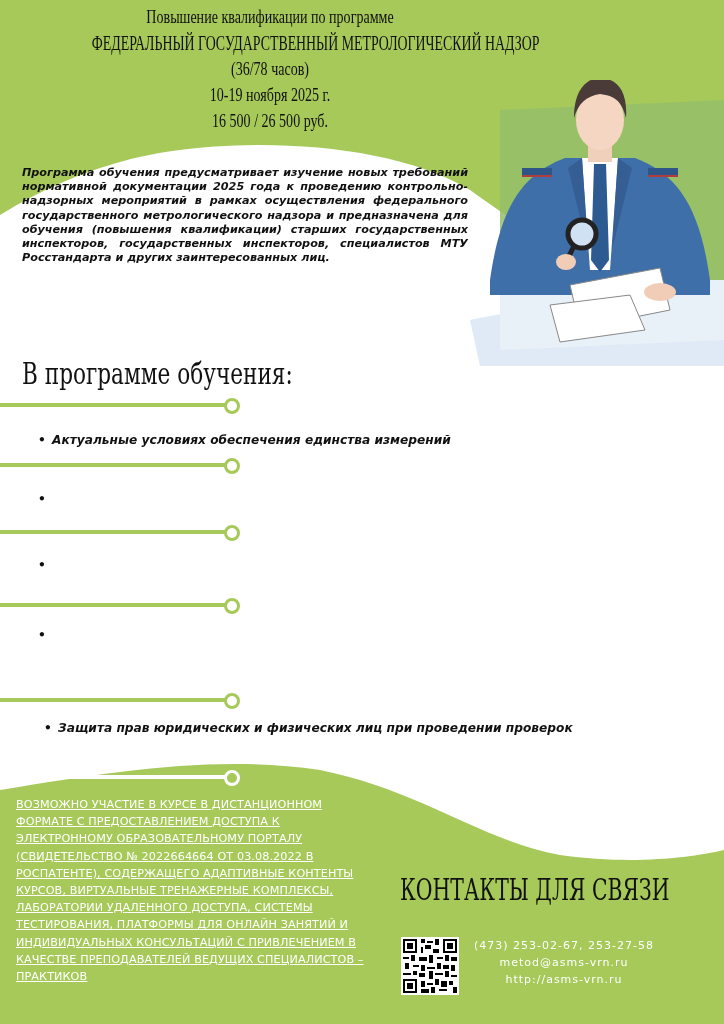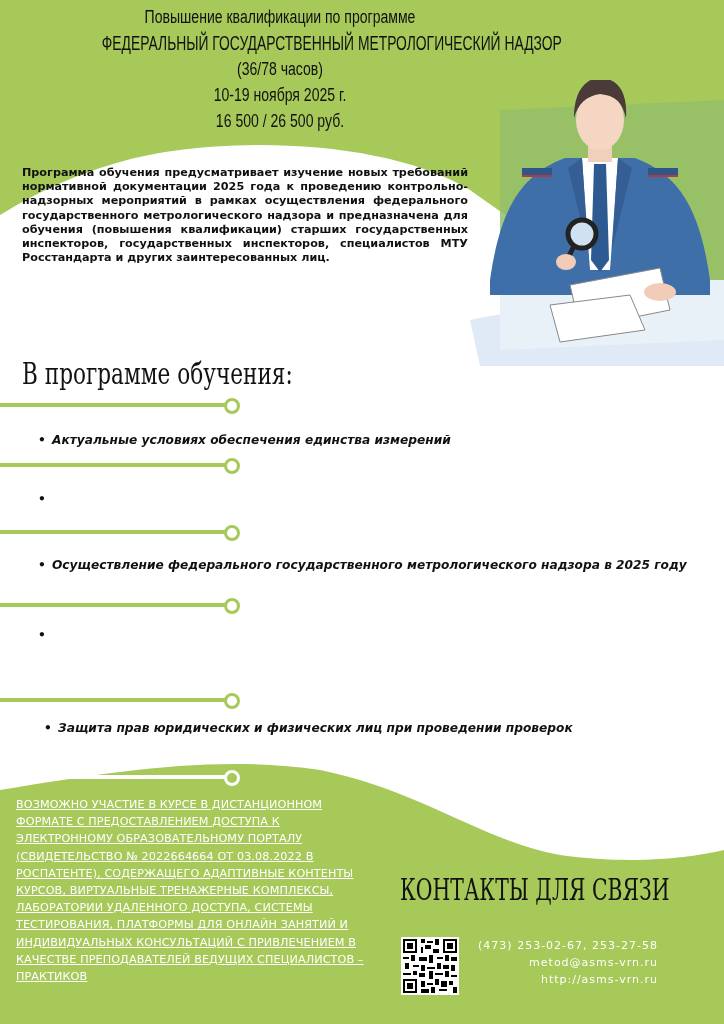--- a/index.html
+++ b/index.html
@@ -1,26 +1,26 @@
 <!DOCTYPE html>
 <html><head>
 <meta charset="utf-8">
 <style>
   html, body { margin: 0; padding: 0; }
   body { width: 724px; height: 1024px; position: relative; overflow: hidden; background: #ffffff; font-family: "DejaVu Sans", sans-serif; }
   .bg { position: absolute; left: 0; top: 0; width: 724px; height: 1024px; z-index: 0; }
   .layer { position: absolute; z-index: 2; }
 
   
-  .header { left: 0; top: 4px; width: 540px; text-align: center; font-family: Liberation Sans, sans-serif; color: #111; margin-left: 10px; }
+  .header { left: 0; top: 4px; width: 540px; text-align: center; font-family: Liberation Serif, serif; color: #111; }
   .header .line { display: block; font-size: 18px; line-height: 26px; transform: scaleX(0.78); transform-origin: center; white-space: nowrap; }
   .header .line.title { font-size: 21px; transform: scaleX(0.66); }
 
   
-  .desc { left: 22px; top: 166px; width: 446px; font-size: 11.2px; line-height: 14.2px; font-weight: bold; color: #111; text-align: justify; text-align-last: left; }
+  .desc { left: 22px; top: 166px; width: 446px; font-size: 11.2px; line-height: 14.2px; font-weight: bold; font-style: italic; color: #111; text-align: justify; text-align-last: left; }
 
   
   .illus { left: 470px; top: 80px; width: 254px; height: 286px; }
 
   
   .prog-title { left: 22px; top: 356px; font-family: "DejaVu Serif", serif; font-size: 30px; color: #111; transform: scaleX(0.72); transform-origin: left center; white-space: nowrap; }
 
   
   .connector { position: absolute; left: 0; height: 14px; width: 242px; z-index: 2; }
   .connector .bar { position: absolute; left: 0; top: 5px; width: 226px; height: 4px; background: #a6c95a; }
@@ -29,21 +29,21 @@
   .connector.white .knob { border-color: #ffffff; background: #a6c95a; }
 
   
   .item { left: 38px; width: 646px; font-size: 12.2px; line-height: 17px; font-weight: bold; font-style: italic; color: #111; text-align: justify; text-align-last: left; padding-left: 14px; }
   .item .bullet { position: absolute; left: 0; top: 0; font-style: normal; }
 
   
   .remote { left: 16px; top: 796px; width: 350px; font-size: 11.2px; line-height: 17.2px; color: #ffffff; text-transform: uppercase; letter-spacing: 0.1px; text-decoration: underline; }
   .contacts-title { left: 400px; top: 872px; font-family: "DejaVu Serif", serif; font-size: 30px; color: #111; transform: scaleX(0.68); transform-origin: left center; white-space: nowrap; }
   .qr { left: 401px; top: 937px; width: 58px; height: 58px; background: #fff; }
-  .contact-lines { left: 470px; top: 937px; width: 188px; text-align: right; color: #fff; font-size: 11px; line-height: 17px; letter-spacing: 1px; }
+  .contact-lines { left: 470px; top: 937px; width: 188px; text-align: center; color: #fff; font-size: 11px; line-height: 17px; letter-spacing: 1px; }
   .contact-lines div { white-space: nowrap; }
 </style>
 </head>
 <body>
 
 <svg class="bg" viewBox="0 0 724 1024" xmlns="http://www.w3.org/2000/svg">
 
   <path d="M0,0 H724 V320 C640,300 560,255 470,190 C380,135 200,135 110,165 C60,180 25,200 0,215 Z" fill="#a6c95a"></path>
 
   <path d="M0,790 C120,770 220,755 320,770 C420,790 480,840 560,855 C630,865 690,858 724,850 V1024 H0 Z" fill="#a6c95a"></path>
@@ -123,21 +123,20 @@
 
 <div class="layer item" style="top:432px">
   <span class="bullet">•</span>
   <span>Актуальные условиях обеспечения единства измерений</span>
 </div>
 <div class="layer item" style="top:491px">
   <span class="bullet">•</span>
 </div>
 <div class="layer item" style="top:557px">
   <span class="bullet">•</span>
-  <span>Осуществление федерального государственного метрологического надзора в 2025 году</span>
 </div>
 <div class="layer item" style="top:627px">
   <span class="bullet">•</span>
 </div>
 <div class="layer item" style="top:720px; left:44px;">
   <span class="bullet">•</span>
   <span>Защита прав юридических и физических лиц при проведении проверок</span>
 </div>
 
 <div class="layer remote">ВОЗМОЖНО УЧАСТИЕ В КУРСЕ В ДИСТАНЦИОННОМ ФОРМАТЕ С ПРЕДОСТАВЛЕНИЕМ ДОСТУПА К ЭЛЕКТРОННОМУ ОБРАЗОВАТЕЛЬНОМУ ПОРТАЛУ (СВИДЕТЕЛЬСТВО № 2022664664 ОТ 03.08.2022 В РОСПАТЕНТЕ), СОДЕРЖАЩЕГО АДАПТИВНЫЕ КОНТЕНТЫ КУРСОВ, ВИРТУАЛЬНЫЕ ТРЕНАЖЕРНЫЕ КОМПЛЕКСЫ, ЛАБОРАТОРИИ УДАЛЕННОГО ДОСТУПА, СИСТЕМЫ ТЕСТИРОВАНИЯ, ПЛАТФОРМЫ ДЛЯ ОНЛАЙН ЗАНЯТИЙ И ИНДИВИДУАЛЬНЫХ КОНСУЛЬТАЦИЙ С ПРИВЛЕЧЕНИЕМ В КАЧЕСТВЕ ПРЕПОДАВАТЕЛЕЙ ВЕДУЩИХ СПЕЦИАЛИСТОВ – ПРАКТИКОВ</div>

